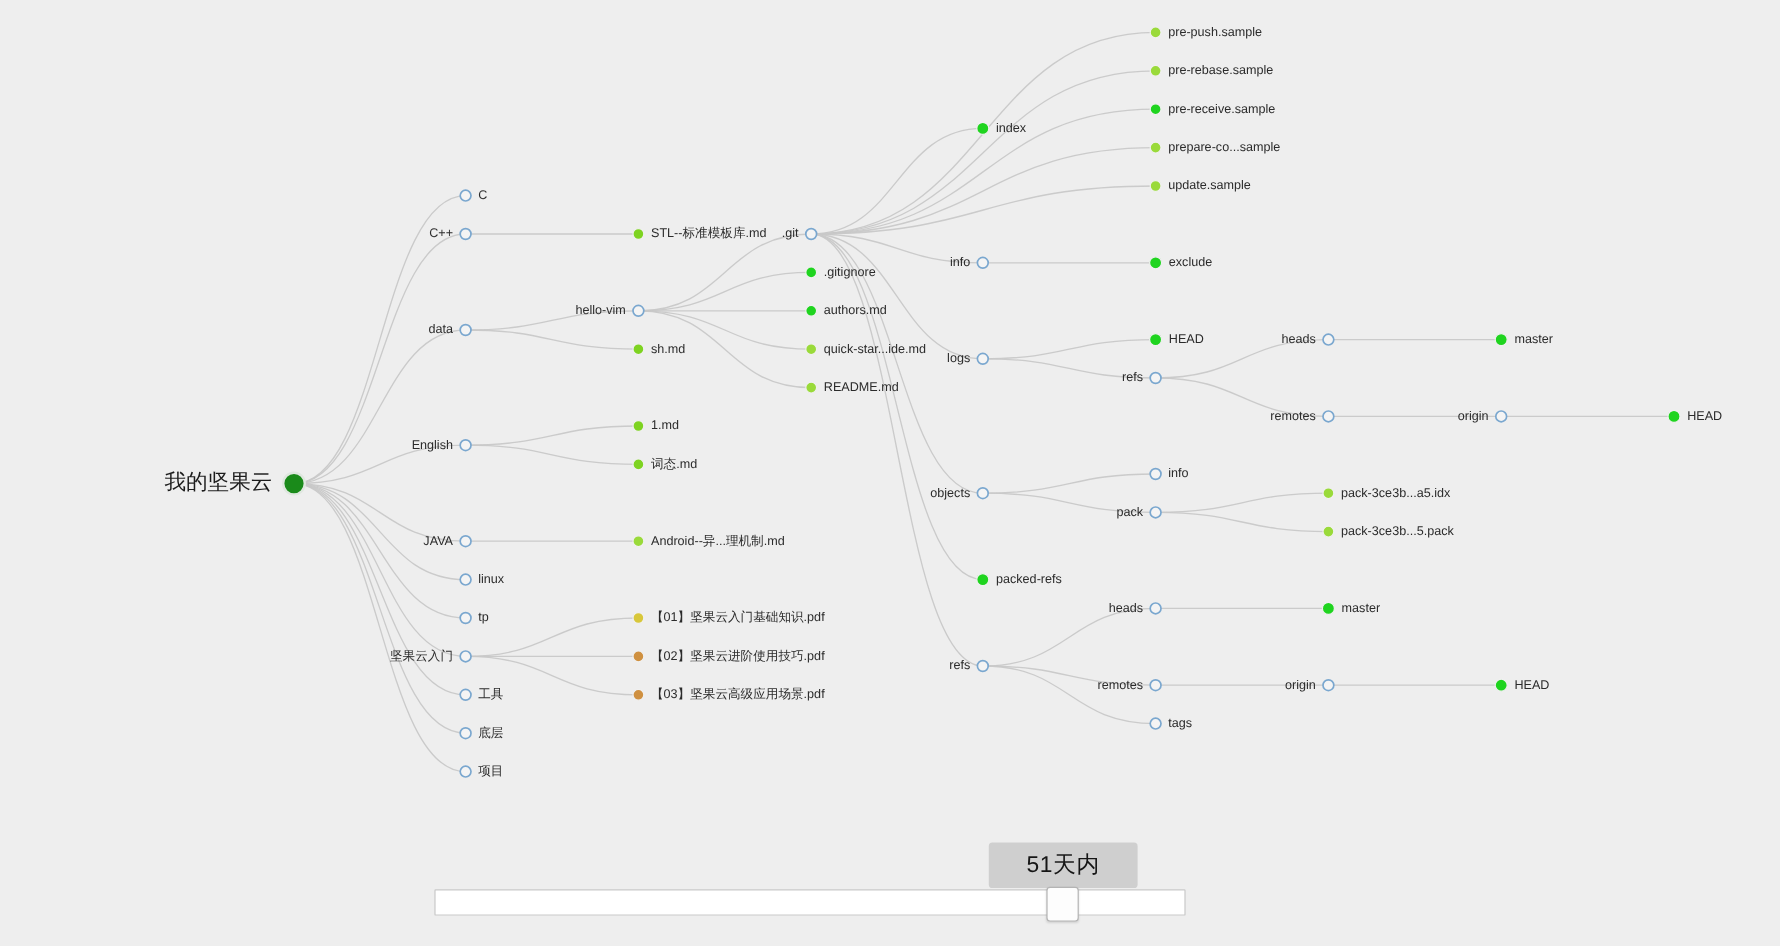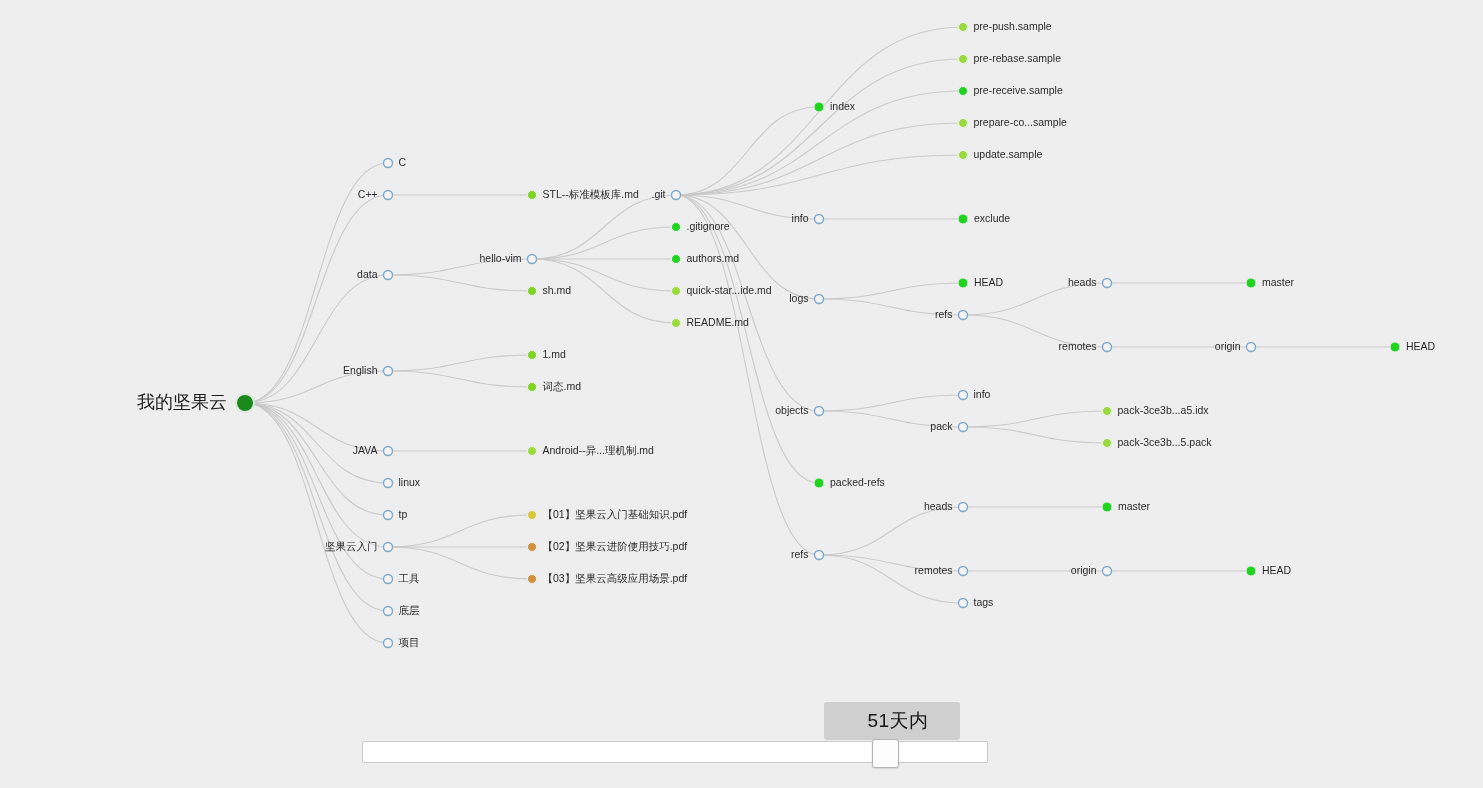--- a/index.html
+++ b/index.html
@@ -55,21 +55,20 @@
   #tooltip{
     position:absolute;
     left:824px;top:702px;
     width:124px;height:38px;
     background:#cfcfcf;
     border-radius:3px;
     display:flex;align-items:center;justify-content:center;
     font-size:19px;color:#161616;
     font-family:"Liberation Sans","DejaVu Sans",sans-serif;
     letter-spacing:.5px;
-    padding-left:12px;
   }
 </style>
 </head>
 <body>
 
 <div id="stage">
   <svg id="tree">
     <g id="links-layer">
         <path d="M245,403C316.5,403 316.5,163 388,163" class="link"></path>
         <path d="M245,403C316.5,403 316.5,195 388,195" class="link"></path>

